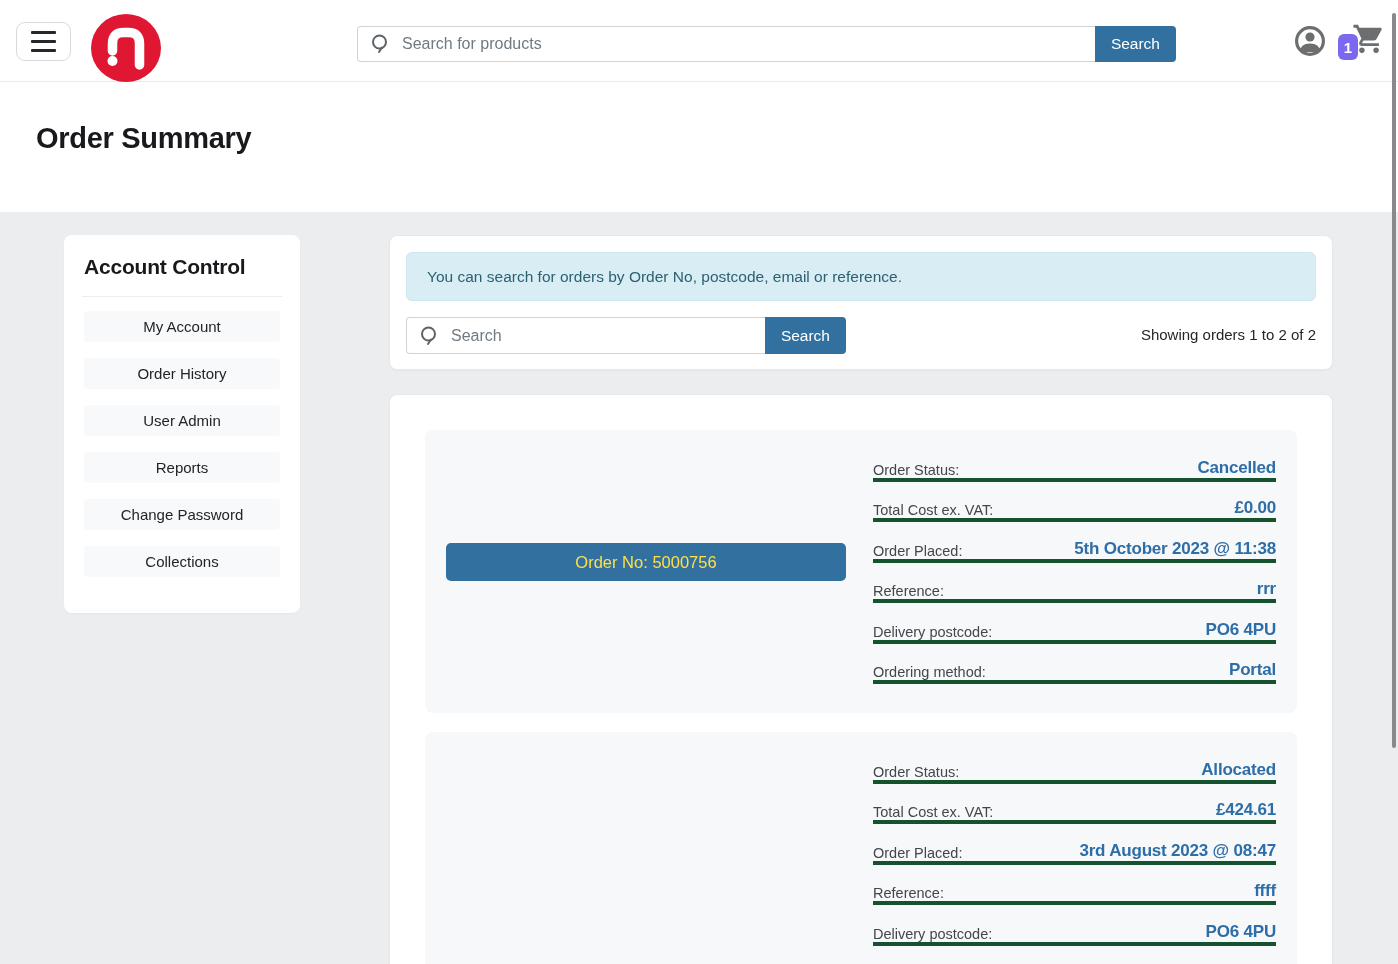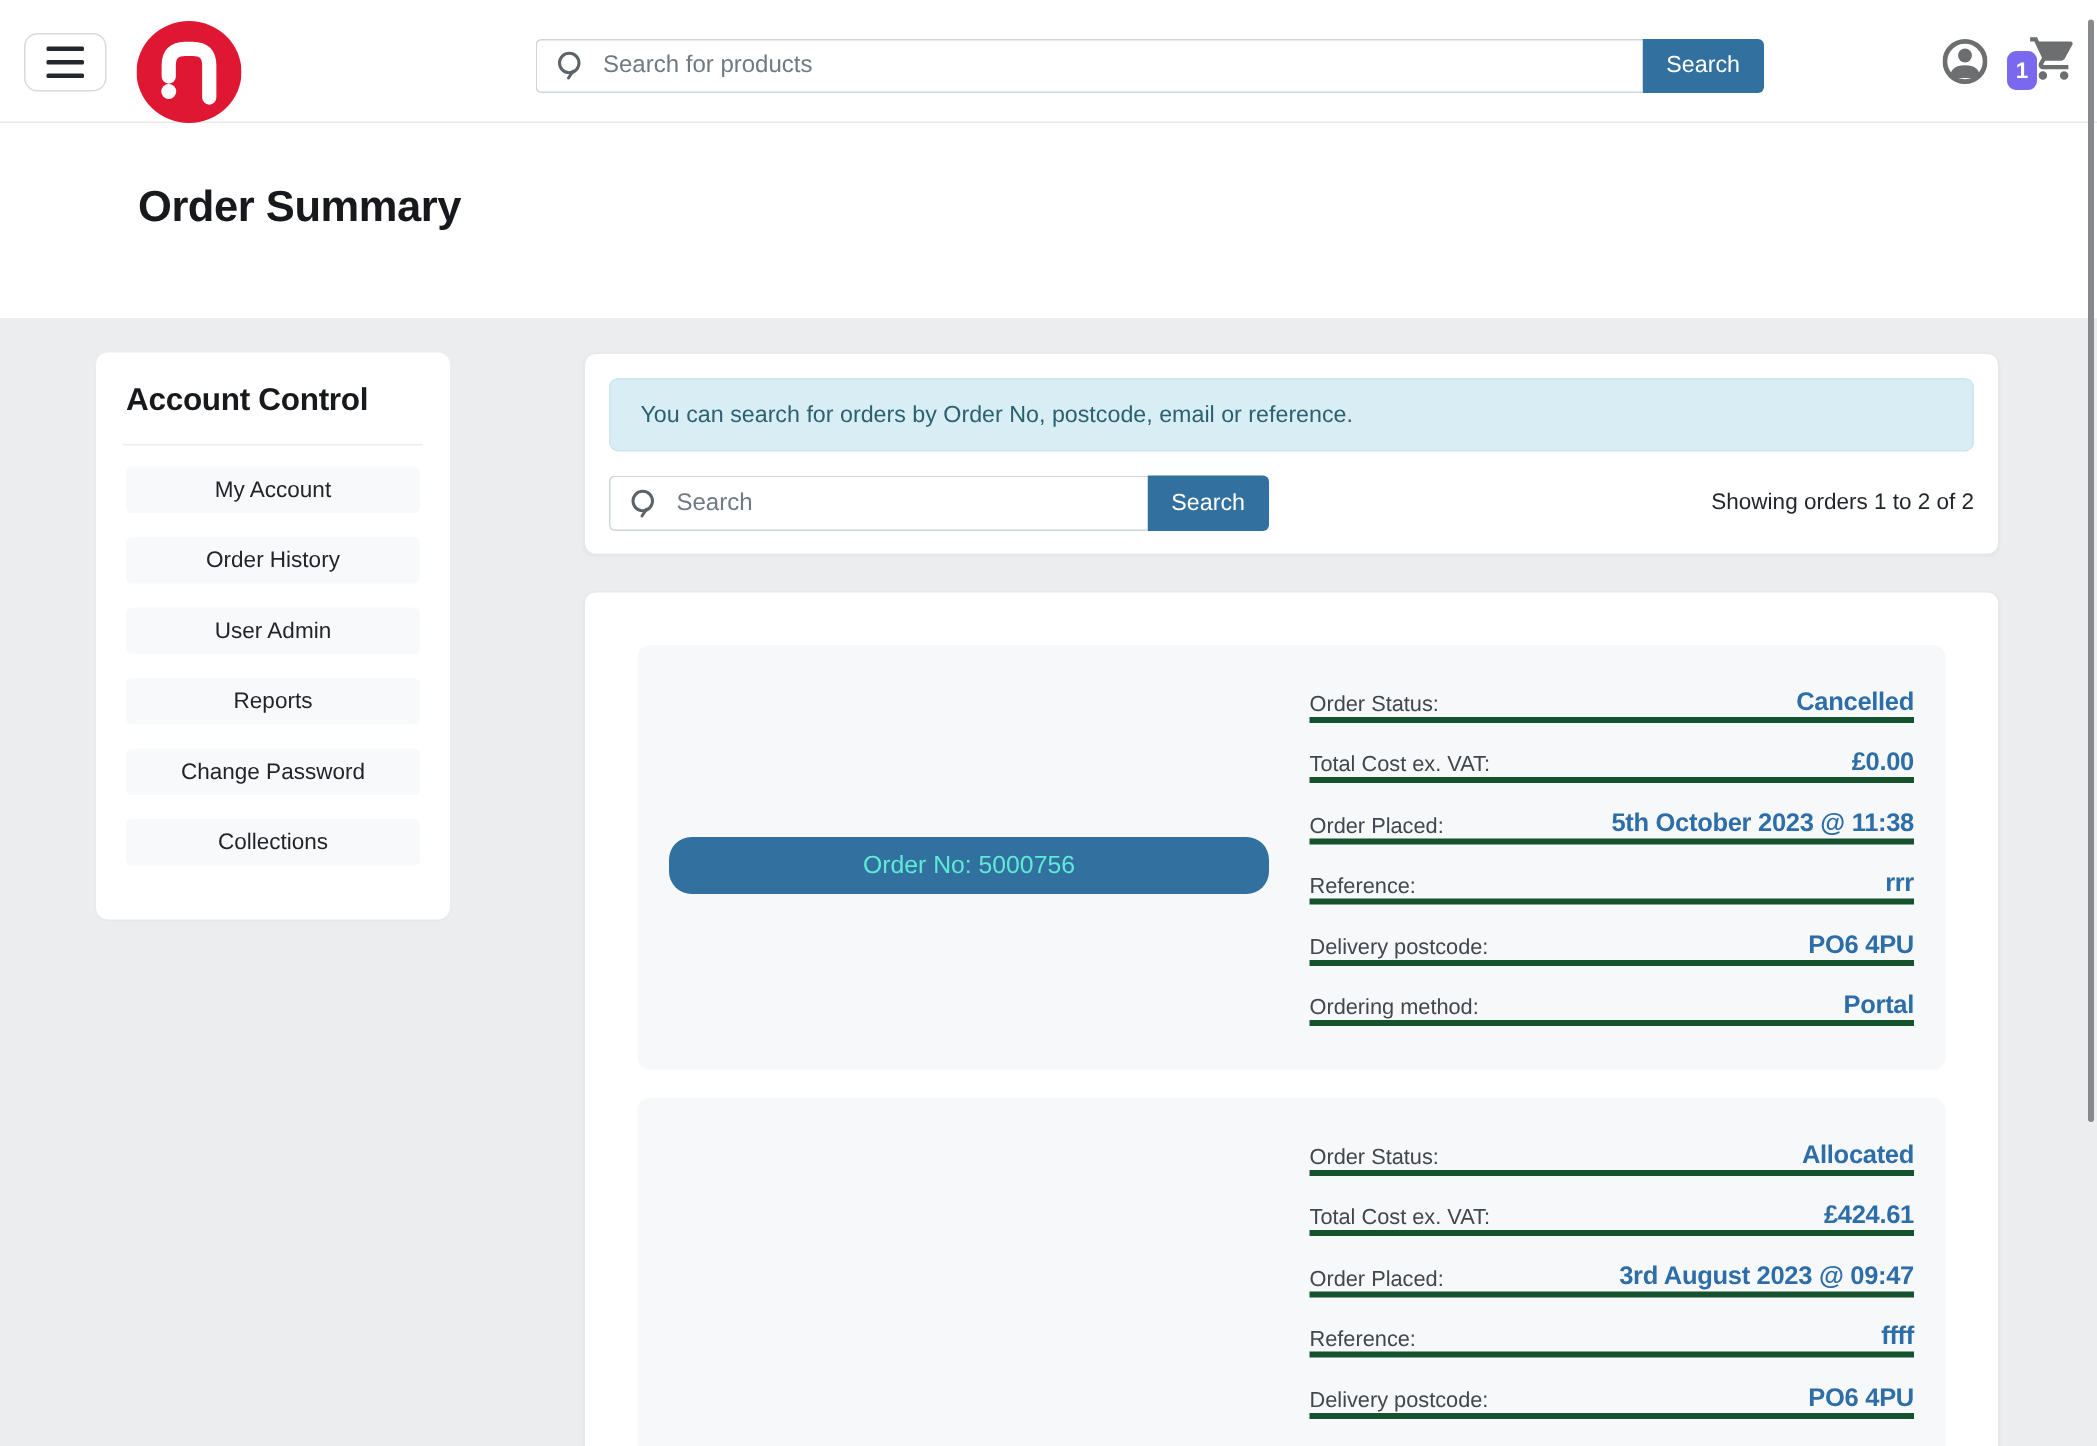--- a/index.html
+++ b/index.html
@@ -35,21 +35,21 @@
   .account-btn { position:absolute; right:73px; top:26px; width:30px; height:30px; cursor:pointer; background:none; border:none; }
   .cart-btn { position:absolute; right:12px; top:22px; width:34px; height:34px; cursor:pointer; background:none; border:none; }
   .cart-badge {
     position:absolute; right:40px; top:34px; width:20px; height:26px;
     background:#7a68ee; color:#fff; border-radius:6px; font-size:15px; font-weight:bold;
     display:flex; align-items:center; justify-content:center; z-index:2;
   }
 
   
   .title-section { height:129px; background:#fff; }
-  .page-title { padding:40px 0 0 92px; font-size:29px; font-weight:800; color:#17191c; letter-spacing:-0.3px; }
+  .page-title { padding:40px 0 0 36px; font-size:29px; font-weight:800; color:#17191c; letter-spacing:-0.3px; }
 
   
   .content { position:absolute; left:0; top:212px; width:1398px; height:752px; background:#ecedef; }
 
   .sidebar {
     position:absolute; left:64px; top:23px; width:236px; background:#fff;
     border-radius:8px; padding:20px; box-shadow:0 1px 2px rgba(0,0,0,0.03);
   }
   .sidebar h2 { font-size:21px; font-weight:800; color:#17191c; letter-spacing:-0.2px; }
   .sidebar .divider { height:1px; background:#ededee; margin:17px -2px 0; }
@@ -81,22 +81,22 @@
   .panel-search .mag { position:absolute; left:13px; top:8px; }
   .panel-search .btn-search { height:37px; }
   .showing { position:absolute; right:0; top:9px; font-size:15px; color:#23272b; }
 
   .panel-orders { padding:35px; }
   .order-entry {
     position:relative; height:283px; background:#f7f8f9; border-radius:8px;
   }
   .order-entry + .order-entry { margin-top:19px; }
   .order-no-btn {
-    position:absolute; left:21px; top:128px; width:400px; height:38px;
-    background:#32709f; color:#5eead4; border:none; border-radius:15px;
+    position:absolute; left:21px; top:113px; width:400px; height:38px;
+    background:#32709f; color:#fde047; border:none; border-radius:5px;
     font-size:16.5px; font-family:"Liberation Sans",sans-serif; cursor:pointer;
   }
   .order-rows { position:absolute; right:21px; top:11px; width:403px; }
   .order-row {
     height:40.5px; display:flex; align-items:flex-end; justify-content:space-between;
     border-bottom:4px solid #14532d;
   }
   .order-row .lbl { font-size:14.5px; color:#41474c; }
   .order-row .val { font-size:17px; font-weight:bold; color:#2d6da8; letter-spacing:-0.2px; }
 
@@ -231,21 +231,21 @@
           <div class="order-row">
             <span class="lbl">Order Status:</span>
             <span class="val">Allocated</span>
           </div>
           <div class="order-row">
             <span class="lbl">Total Cost ex. VAT:</span>
             <span class="val">£424.61</span>
           </div>
           <div class="order-row">
             <span class="lbl">Order Placed:</span>
-            <span class="val">3rd August 2023 @ 09:47</span>
+            <span class="val">3rd August 2023 @ 08:47</span>
           </div>
           <div class="order-row">
             <span class="lbl">Reference:</span>
             <span class="val">ffff</span>
           </div>
           <div class="order-row">
             <span class="lbl">Delivery postcode:</span>
             <span class="val">PO6 4PU</span>
           </div>
           <div class="order-row">

